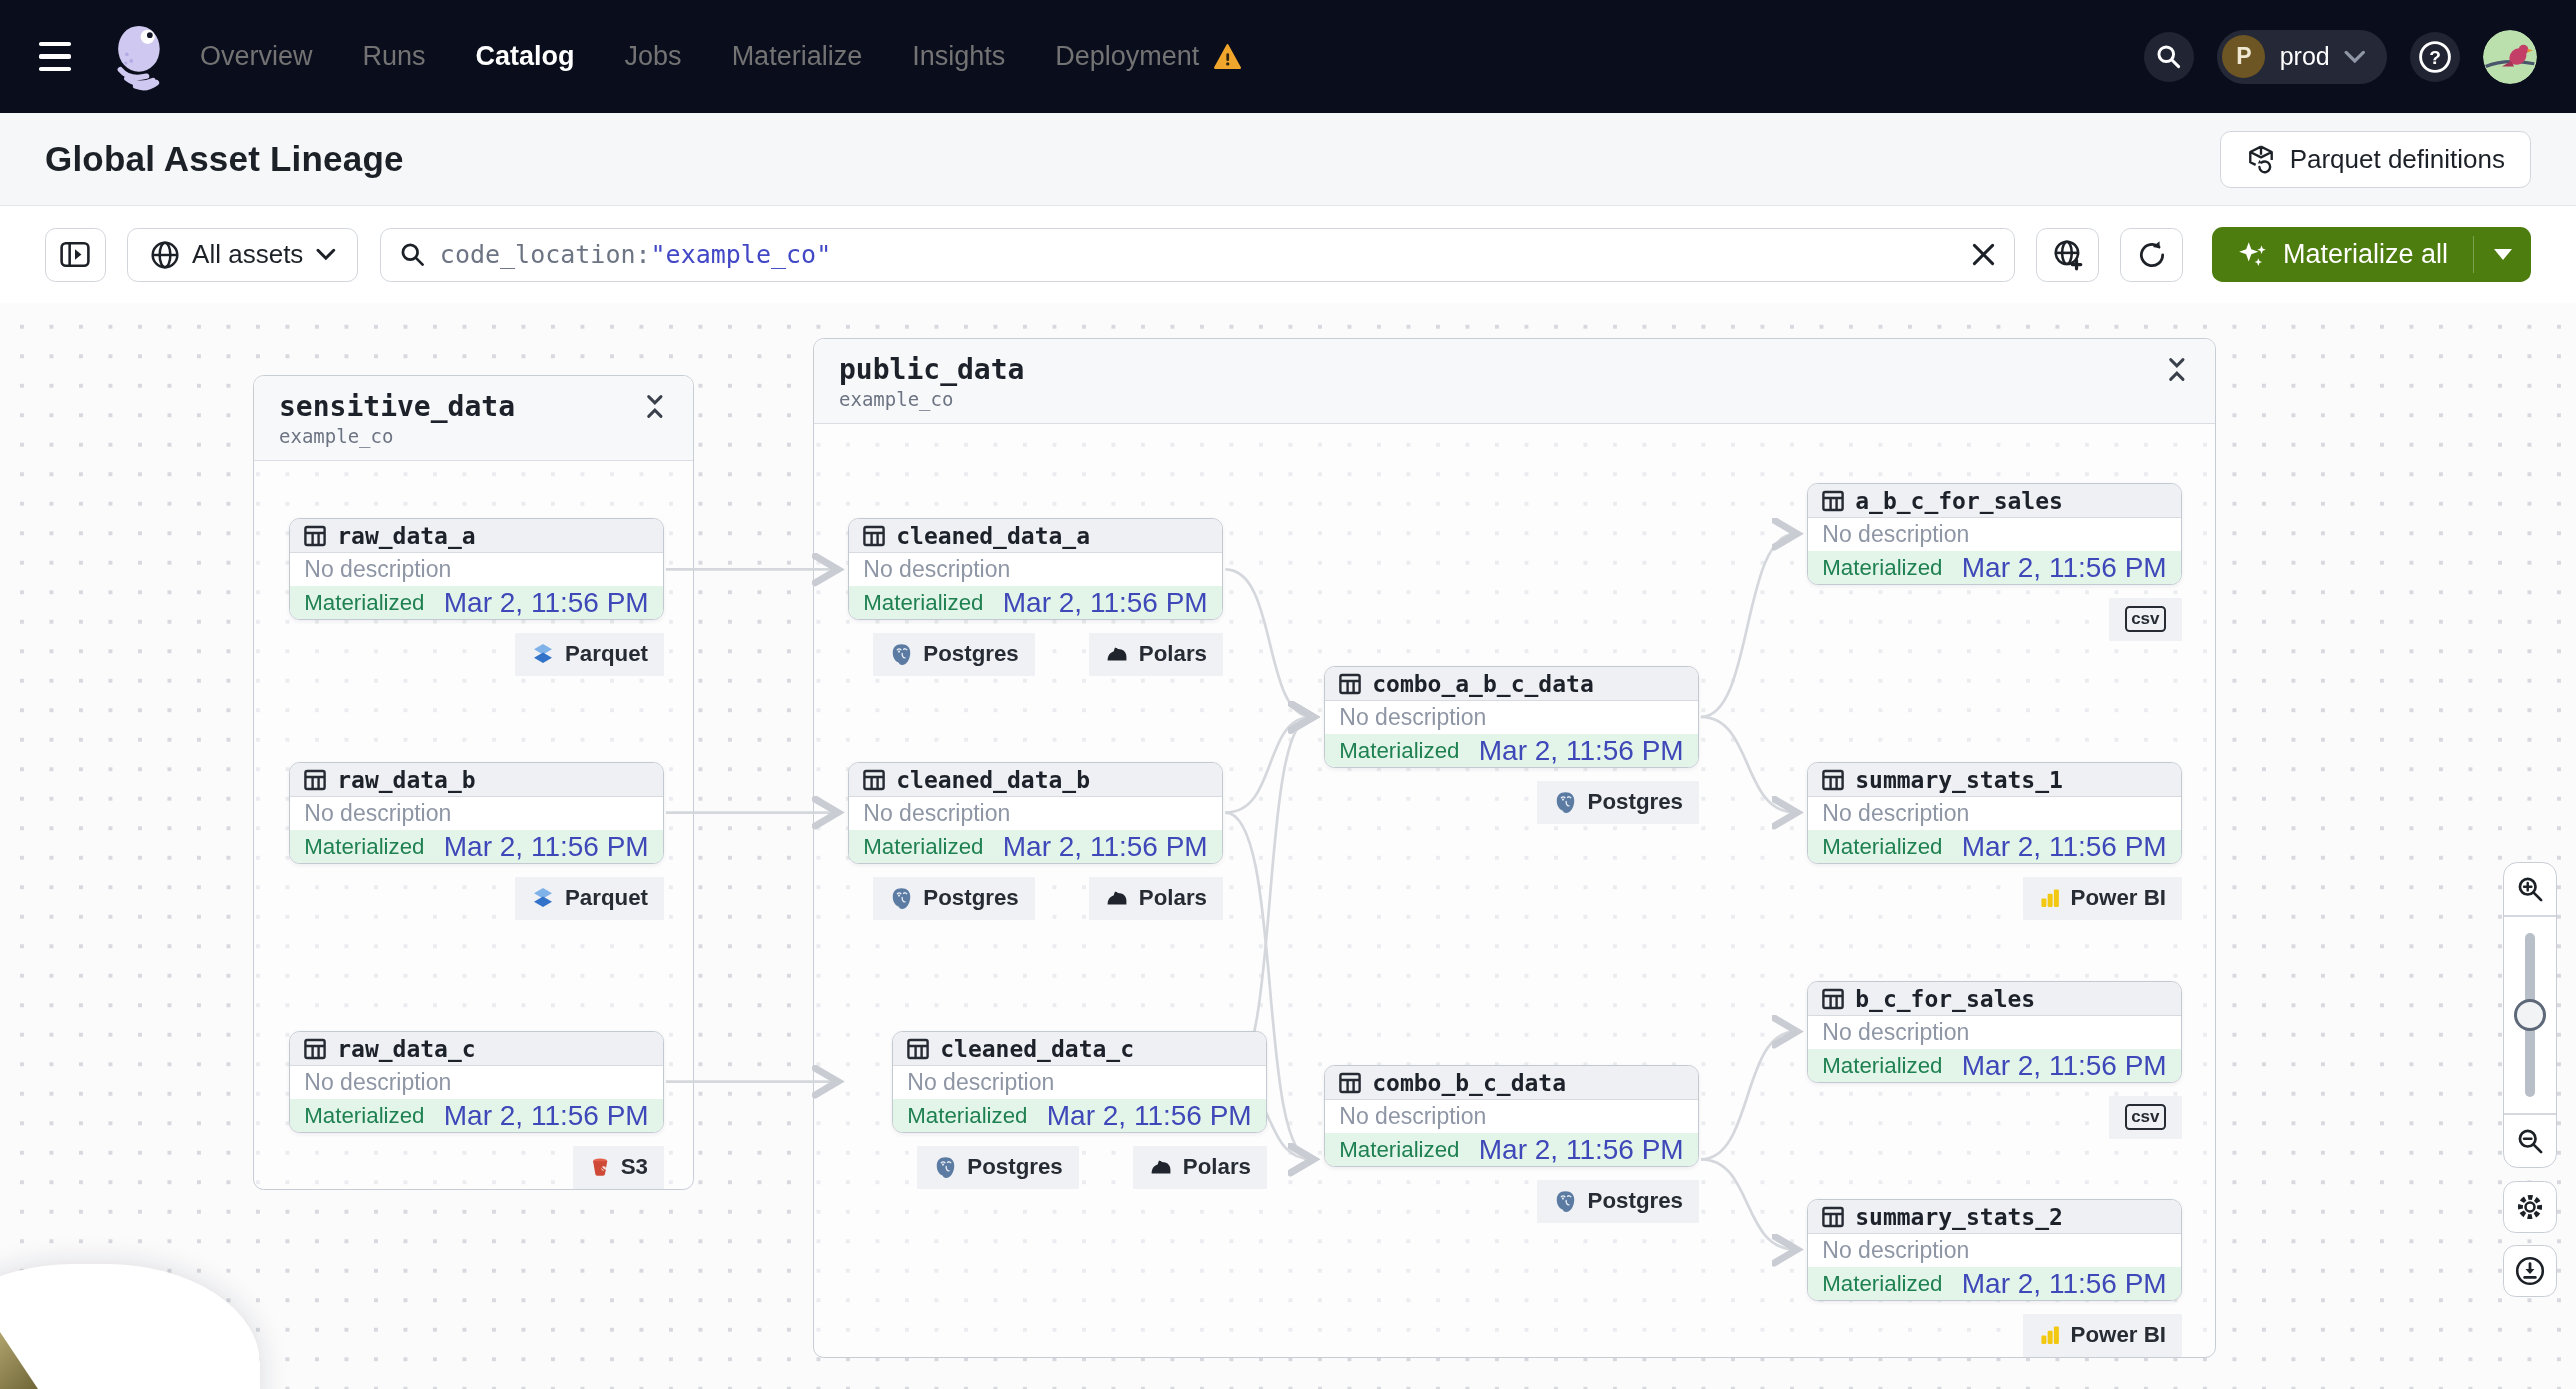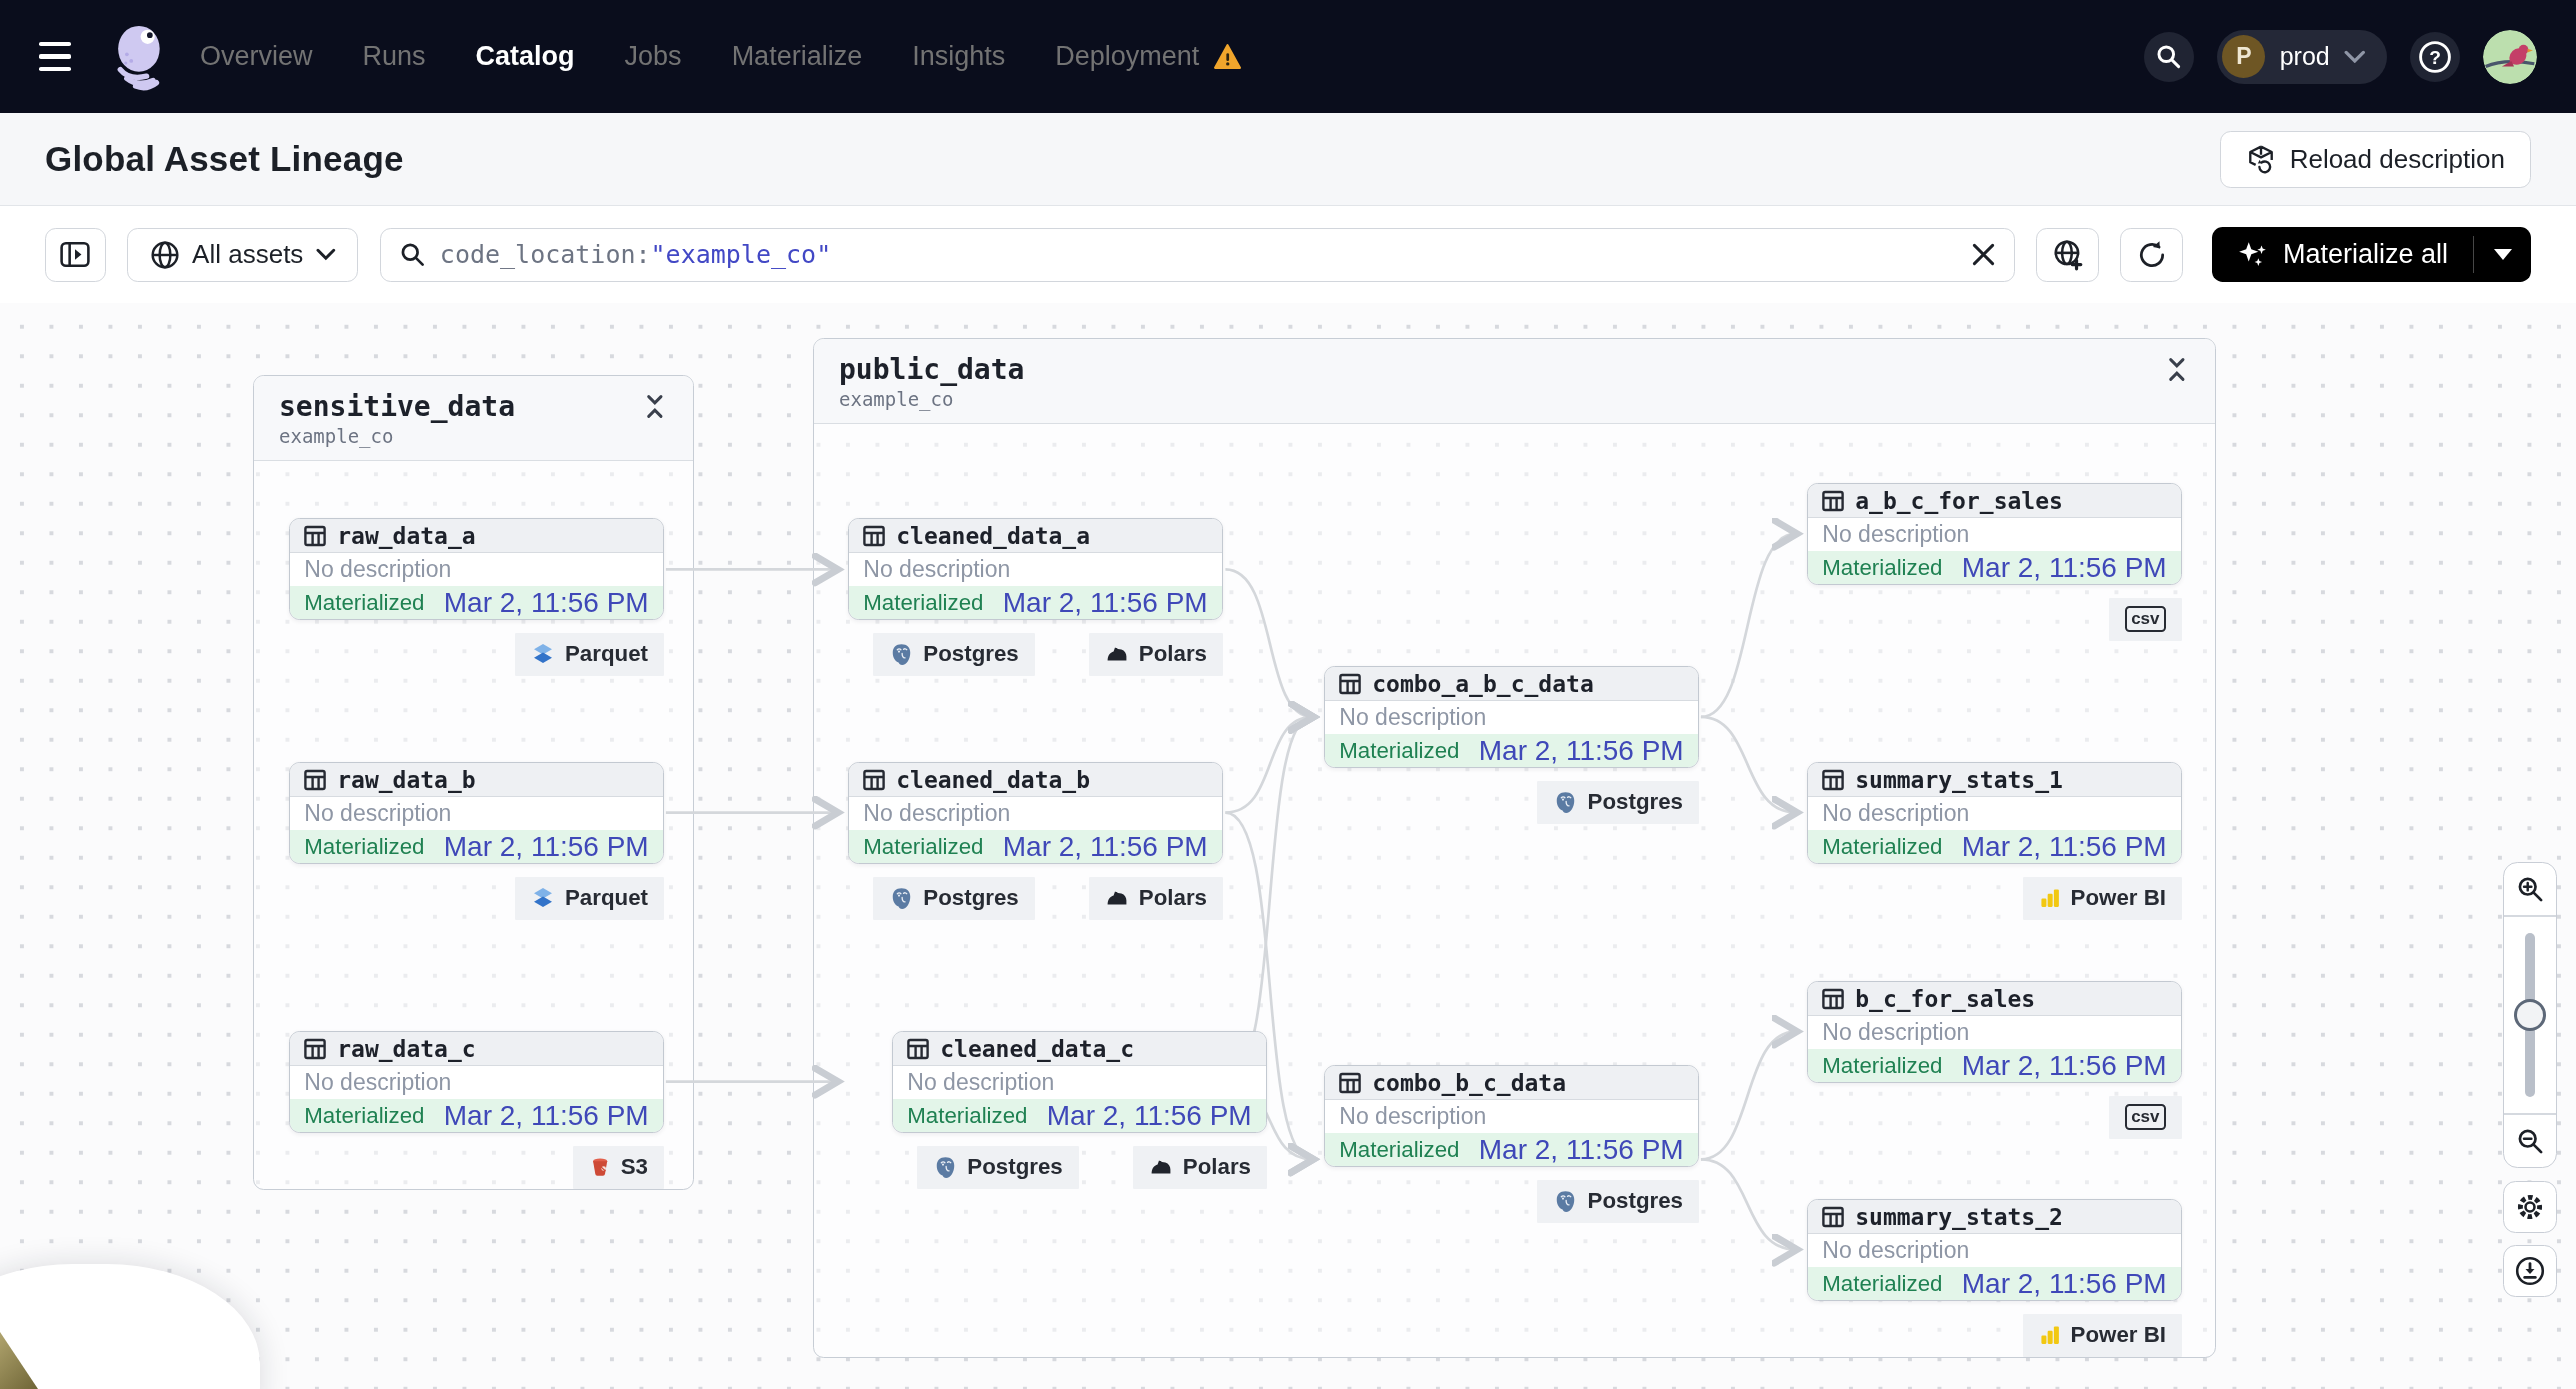--- a/index.html
+++ b/index.html
@@ -29,21 +29,21 @@
 
   
   .toolbar { height:97px; background:#ffffff; display:flex; align-items:center; padding:0 45px; gap:21.5px; flex-shrink:0; }
   .tool-btn { height:54px; min-width:54px; background:#fff; border:1.8px solid #d2d6dc; border-radius:10.7px; display:flex; align-items:center; justify-content:center; gap:12.5px; padding:0 14.3px; cursor:pointer; font-family:inherit; }
   .scope-btn { padding:0 21.5px; font-size:26px; color:#1c2027; }
   .searchbox { flex:1; height:54px; border:1.8px solid #d2d6dc; border-radius:10.7px; display:flex; align-items:center; padding:0 18px; gap:14.3px; cursor:text; }
   .searchbox .q { font-family:"DejaVu Sans Mono", monospace; font-size:25px; }
   .q-prefix { color:#6d7483; }
   .q-value { color:#4248c5; }
   .search-clear { margin-left:auto; background:none; border:none; cursor:pointer; display:flex; }
-  .mat-btn { margin-left:7.2px; height:55px; background:#000000; border:none; border-radius:10.7px; display:flex; align-items:stretch; cursor:pointer; padding:0; }
+  .mat-btn { margin-left:7.2px; height:55px; background:#4d7c0f; border:none; border-radius:10.7px; display:flex; align-items:stretch; cursor:pointer; padding:0; }
   .mat-main { display:flex; align-items:center; gap:14.3px; padding:0 25px; color:#fff; font-size:27px; font-family:inherit; }
   .mat-divider { width:0.9px; background:rgba(255,255,255,.28); margin:9px 0; }
   .mat-caret { display:flex; align-items:center; justify-content:center; width:57px; }
   .caret-down { width:0; height:0; border-left:9.8px solid transparent; border-right:9.8px solid transparent; border-top:11.6px solid #fff; }
 
   
   .canvas { position:relative; flex:1; background-color:#fbfbfc; overflow:hidden;
     background-image:radial-gradient(circle, #d7d9de 2.1px, transparent 2.5px);
     background-size:29.5px 29.5px; background-position:7.2px 9px; }
   .edges { position:absolute; left:0; top:0; z-index:2; pointer-events:none; }
@@ -177,21 +177,21 @@
   <header class="pagehead">
     <h1 class="page-title">Global Asset Lineage</h1>
     <button class="reload-btn">
       <span>
         <svg viewBox="0 0 28 28" width="30" height="30">
           <path d="M14 2.5 L24 7.5 V15 M14 2.5 L4 7.5 V17 L9 19.5 M14 2.5 V10 M24 7.5 L14 12.5 L4 7.5" fill="none" stroke="#1c2027" stroke-width="2.2" stroke-linejoin="round"></path>
           <path d="M12.5 21.5 a5 5 0 1 0 2 -4.2" fill="none" stroke="#1c2027" stroke-width="2.2" stroke-linecap="round"></path>
           <path d="M12.8 14.8 L14.4 18 L11 18.3 Z" fill="#1c2027"></path>
         </svg>
       </span>
-      <span>Reload description</span>
+      <span>Parquet definitions</span>
     </button>
   </header>
 
   <div class="toolbar">
     <button class="tool-btn">
       <svg viewBox="0 0 28 24" width="30" height="27">
           <rect x="1.5" y="1.5" width="25" height="21" rx="4" fill="none" stroke="#1c2027" stroke-width="2.4"></rect>
           <path d="M9 1.5 V22.5" stroke="#1c2027" stroke-width="2.4"></path>
           <path d="M14 7 L20 12 L14 17 Z" fill="#1c2027"></path>
         </svg>

